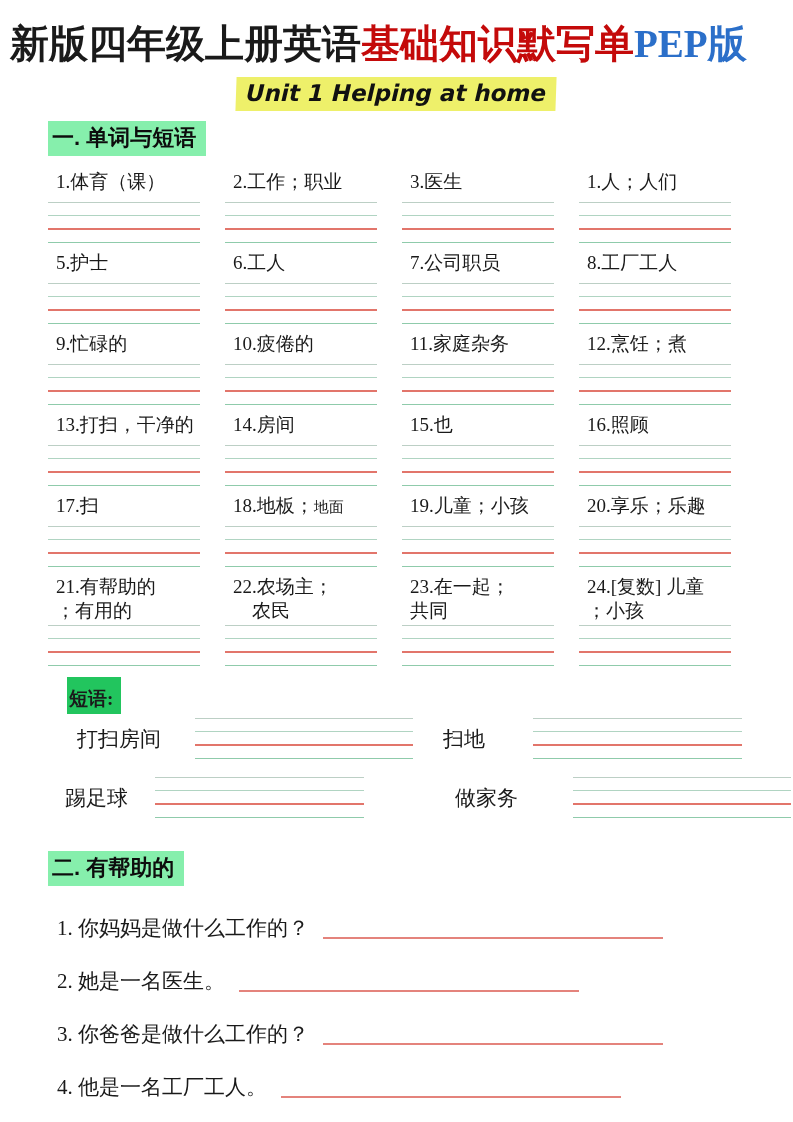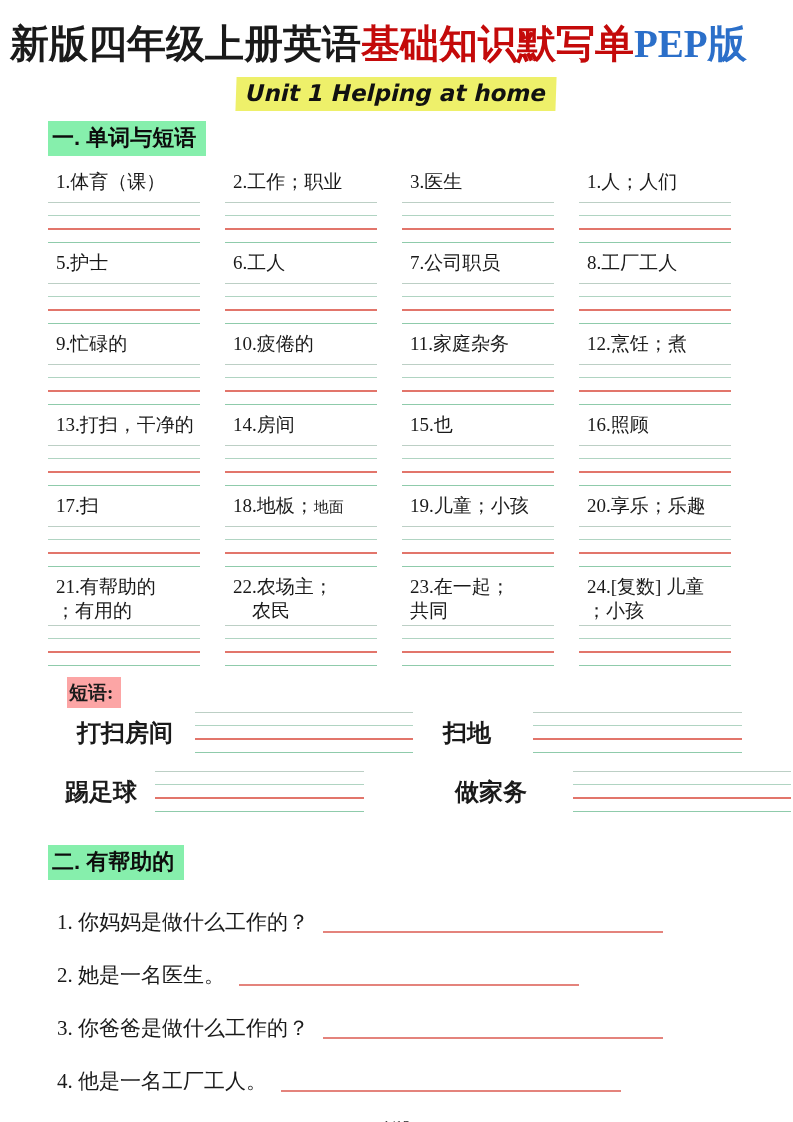--- a/index.html
+++ b/index.html
@@ -70,37 +70,36 @@
   .writing-lines{width:152px;}
   .wline{height:12px;border-top:1px solid;}
   .wline.l1{border-color:#bccfc5;}
   .wline.l2{border-color:#b0d4c2;}
   .wline.l3{border-color:#e2756b;border-top-width:2px;}
   .wline.l4{border-color:#8fcbab;height:1px;}
   
   .phrase-label{
     display:inline-block;
     margin:10px 0 0 67px;
-    background:#fca5a5;
+    background:#22c55e;
     font-size:19px;
     font-weight:700;
-    padding:3px 8px 2px 2px;
+    padding:9px 8px 2px 2px;
   }
   .phrase-grid{
     margin:2px 45px 0 65px;
     display:grid;
     grid-template-columns:378px 305px;
     grid-row-gap:13px;
   }
   .phrase-cell{display:flex;align-items:center;height:46px;}
   .phrase-text{
-    font-size:24px;
+    font-size:21px;
     white-space:nowrap;
     flex:0 0 auto;
-    font-weight:bold;
   }
   .phrase-cell.pc-left .phrase-text{width:118px;padding-left:12px;}
   .phrase-cell.pc-right .phrase-text{width:90px;}
   .phrase-lines{flex:0 0 auto;}
   .phrase-cell.pc-left .phrase-lines{width:218px;}
   .phrase-cell.pc-right .phrase-lines{width:209px;}
   
   .sentences{margin:16px 0 0 57px;}
   .sentence-row{
     display:flex;

